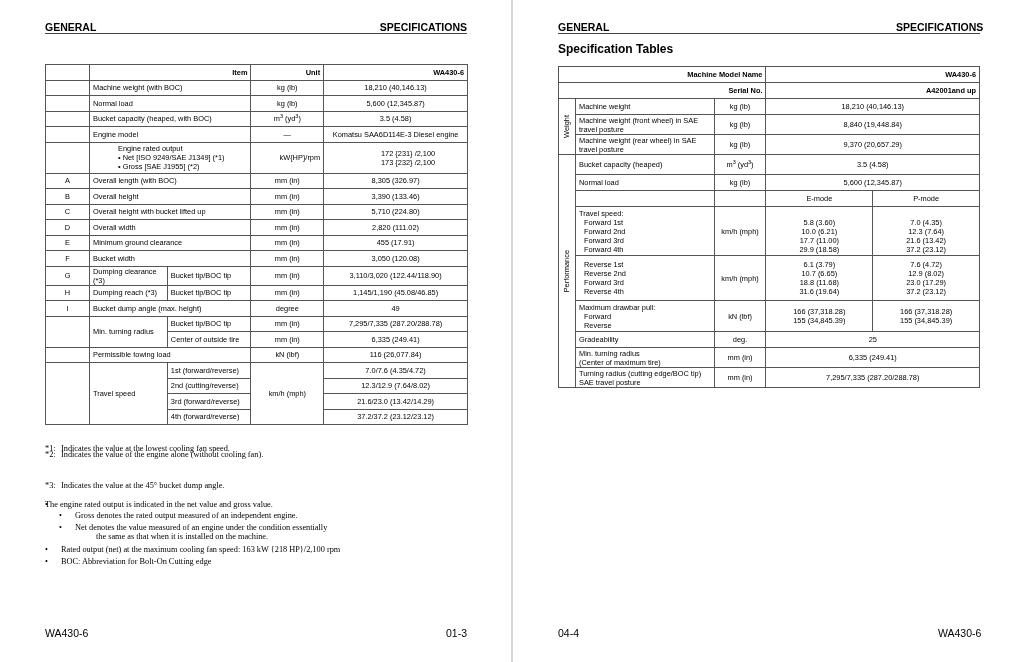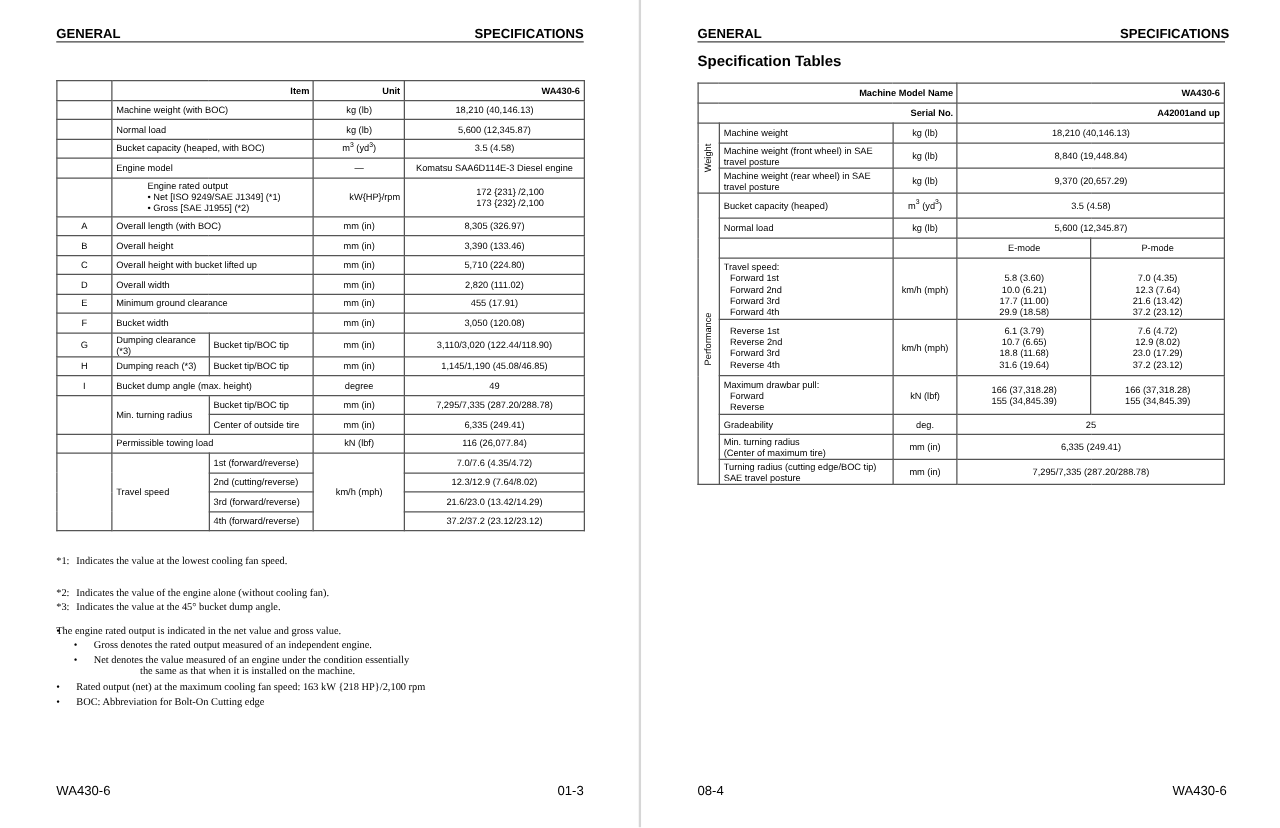--- a/index.html
+++ b/index.html
@@ -189,32 +189,32 @@
     </tr>
     <tr>
       <td class="l">4th (forward/reverse)</td>
       <td class="c">37.2/37.2 (23.12/23.12)</td>
     </tr>
   </tbody>
     </table>
 
   <div class="notes">
     <div class="note" style="top:0;"><span class="k">*1:</span><span>Indicates the value at the lowest cooling fan speed.</span></div>
-    <div class="note" style="top:26px;"><span class="k">*2:</span><span>Indicates the value of the engine alone (without cooling fan).</span></div>
+    <div class="note" style="top:6px;"><span class="k">*2:</span><span>Indicates the value of the engine alone (without cooling fan).</span></div>
     <div class="note" style="top:37px;"><span class="k">*3:</span><span>Indicates the value at the 45° bucket dump angle.</span></div>
 
     <div class="bul" style="top:56px; left:0;">
       <span class="dot">•</span><span style="margin-left:0;">The engine rated output is indicated in the net value and gross value.</span>
     </div>
     <div class="bul" style="top:67px; left:14px;">
       <span class="dot">•</span><span style="margin-left:16px;">Gross denotes the rated output measured of an independent engine.</span>
     </div>
     <div class="bul" style="top:79px; left:14px;">
       <span class="dot">•</span><span style="margin-left:16px;">Net denotes the value measured of an engine under the condition essentially</span>
-      <div style="margin-left:32px;padding-left:21px;">the same as that when it is installed on the machine.</div>
+      <div style="margin-left:16px;padding-left:21px;">the same as that when it is installed on the machine.</div>
     </div>
     <div class="bul" style="top:101px; left:0;">
       <span class="dot">•</span><span style="margin-left:16px;">Rated output (net) at the maximum cooling fan speed: 163 kW {218 HP}/2,100 rpm</span>
     </div>
     <div class="bul" style="top:113px; left:0;">
       <span class="dot">•</span><span style="margin-left:16px;">BOC: Abbreviation for Bolt-On Cutting edge</span>
     </div>
   </div>
 
   <div class="footer" style="left:45px;">WA430-6</div>
@@ -361,14 +361,14 @@
     <td class="l">
       <div>Turning radius (cutting edge/BOC tip)</div>
       <div>SAE travel posture</div>
     </td>
     <td class="c">mm (in)</td>
     <td colspan="2" class="c">7,295/7,335 (287.20/288.78)</td>
   </tr>
 </tbody>
   </table>
 
-<div class="footer" style="left:558px;">08-4</div>
+<div class="footer" style="left:558px;">04-4</div>
 <div class="footer" style="left:938px;">WA430-6</div>
 
 </body></html>

